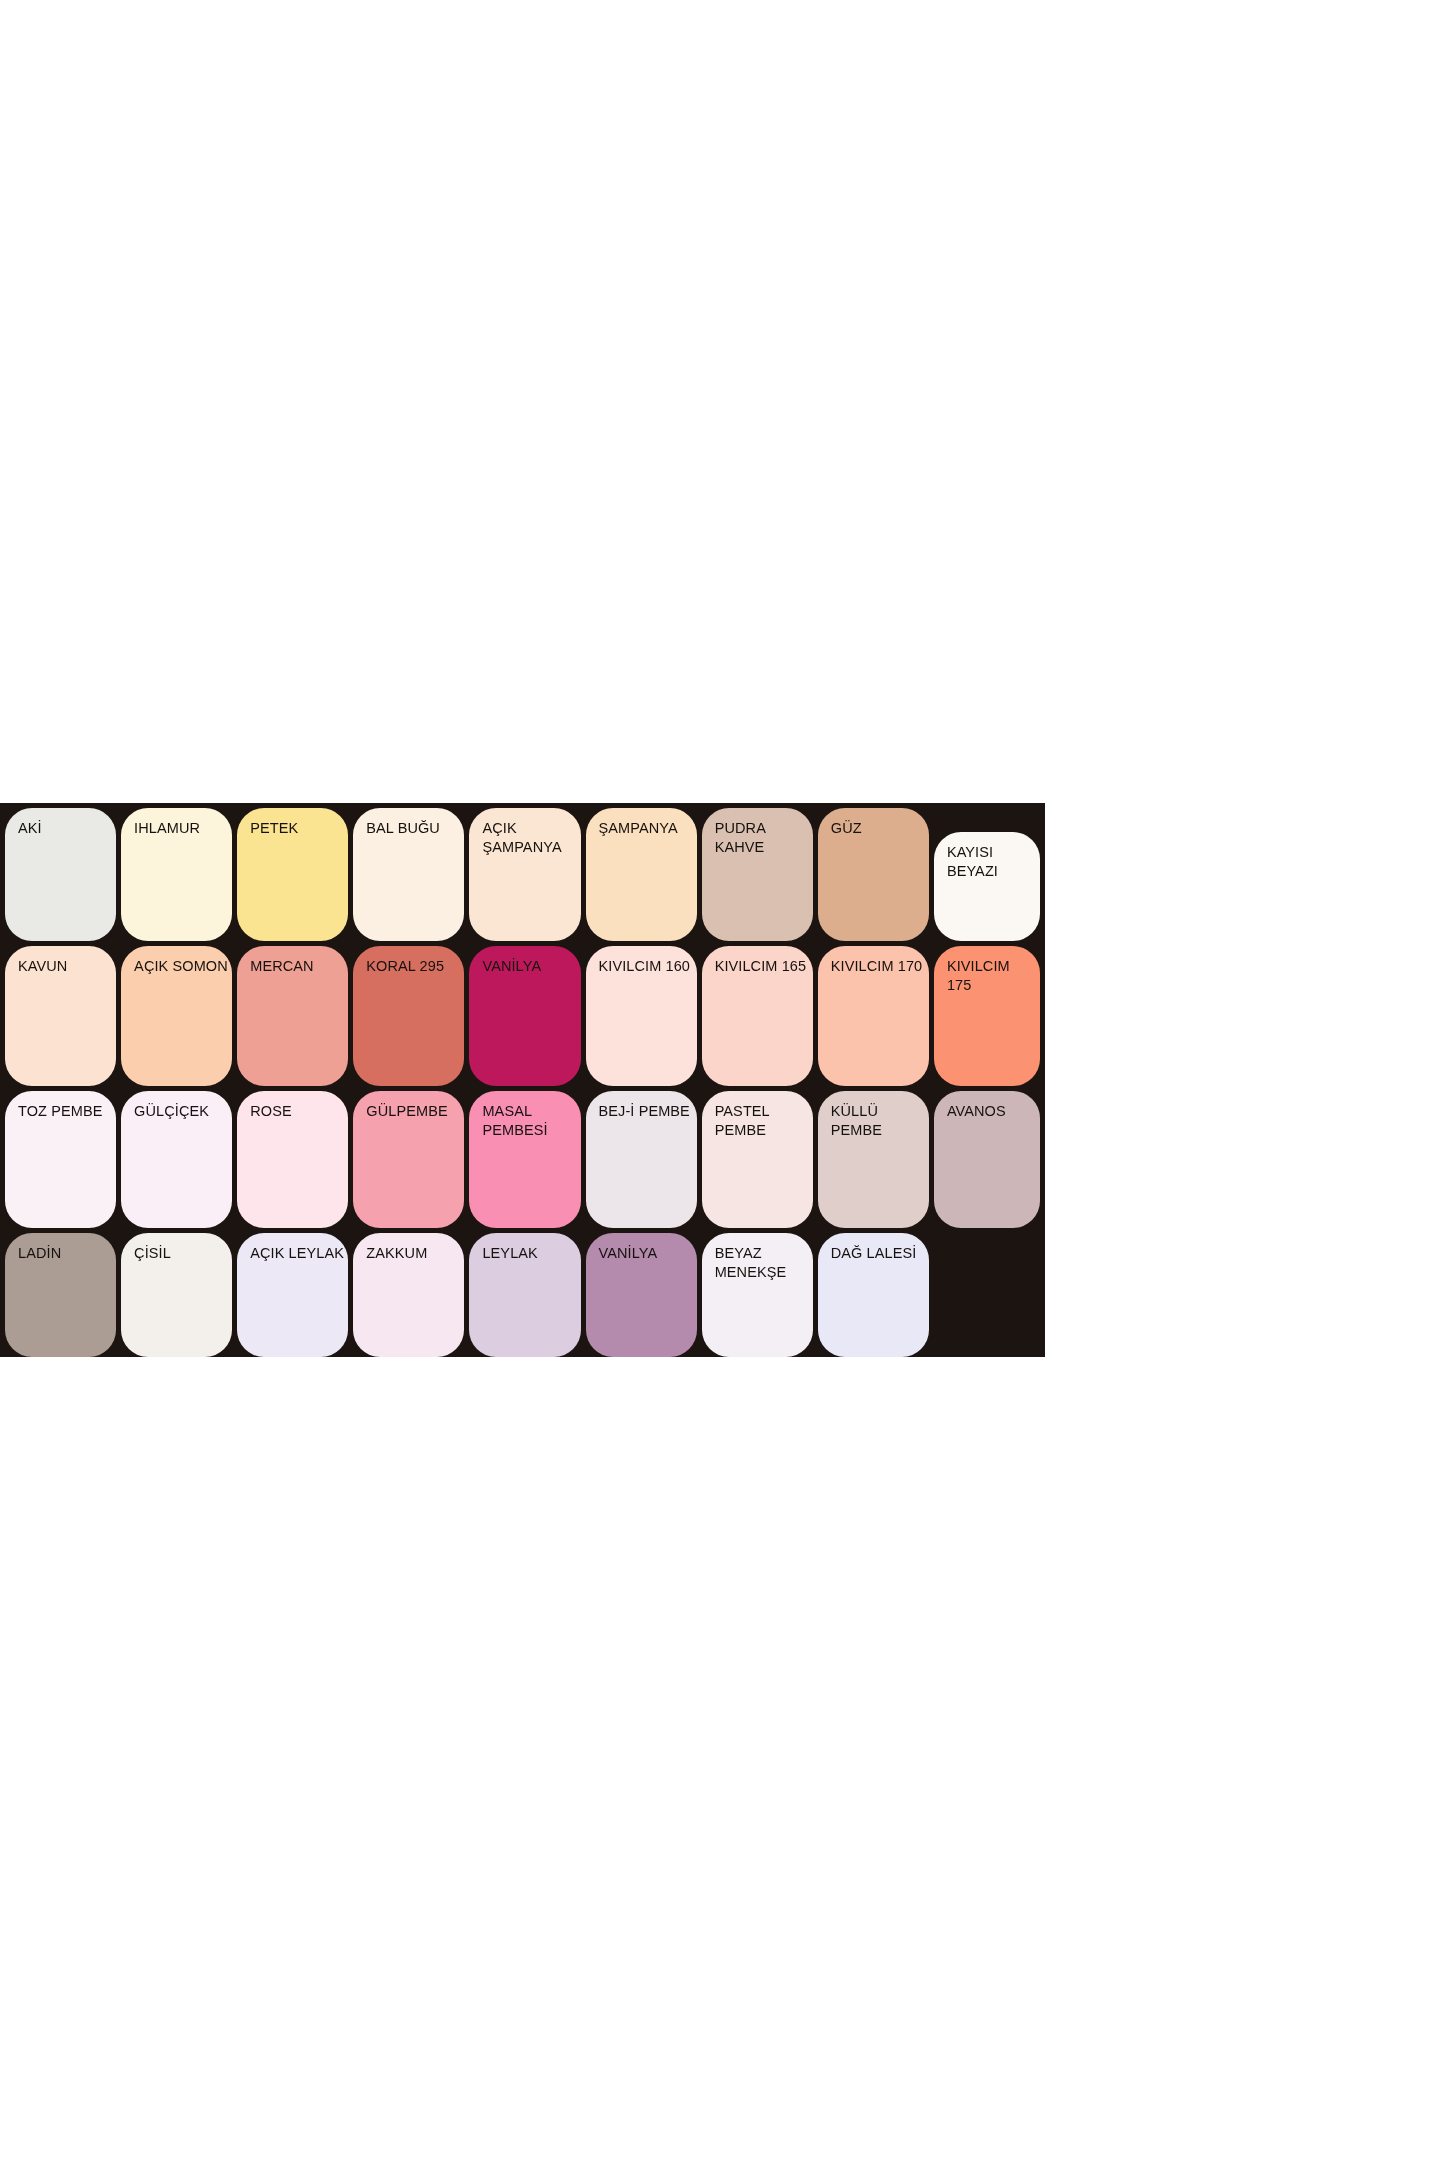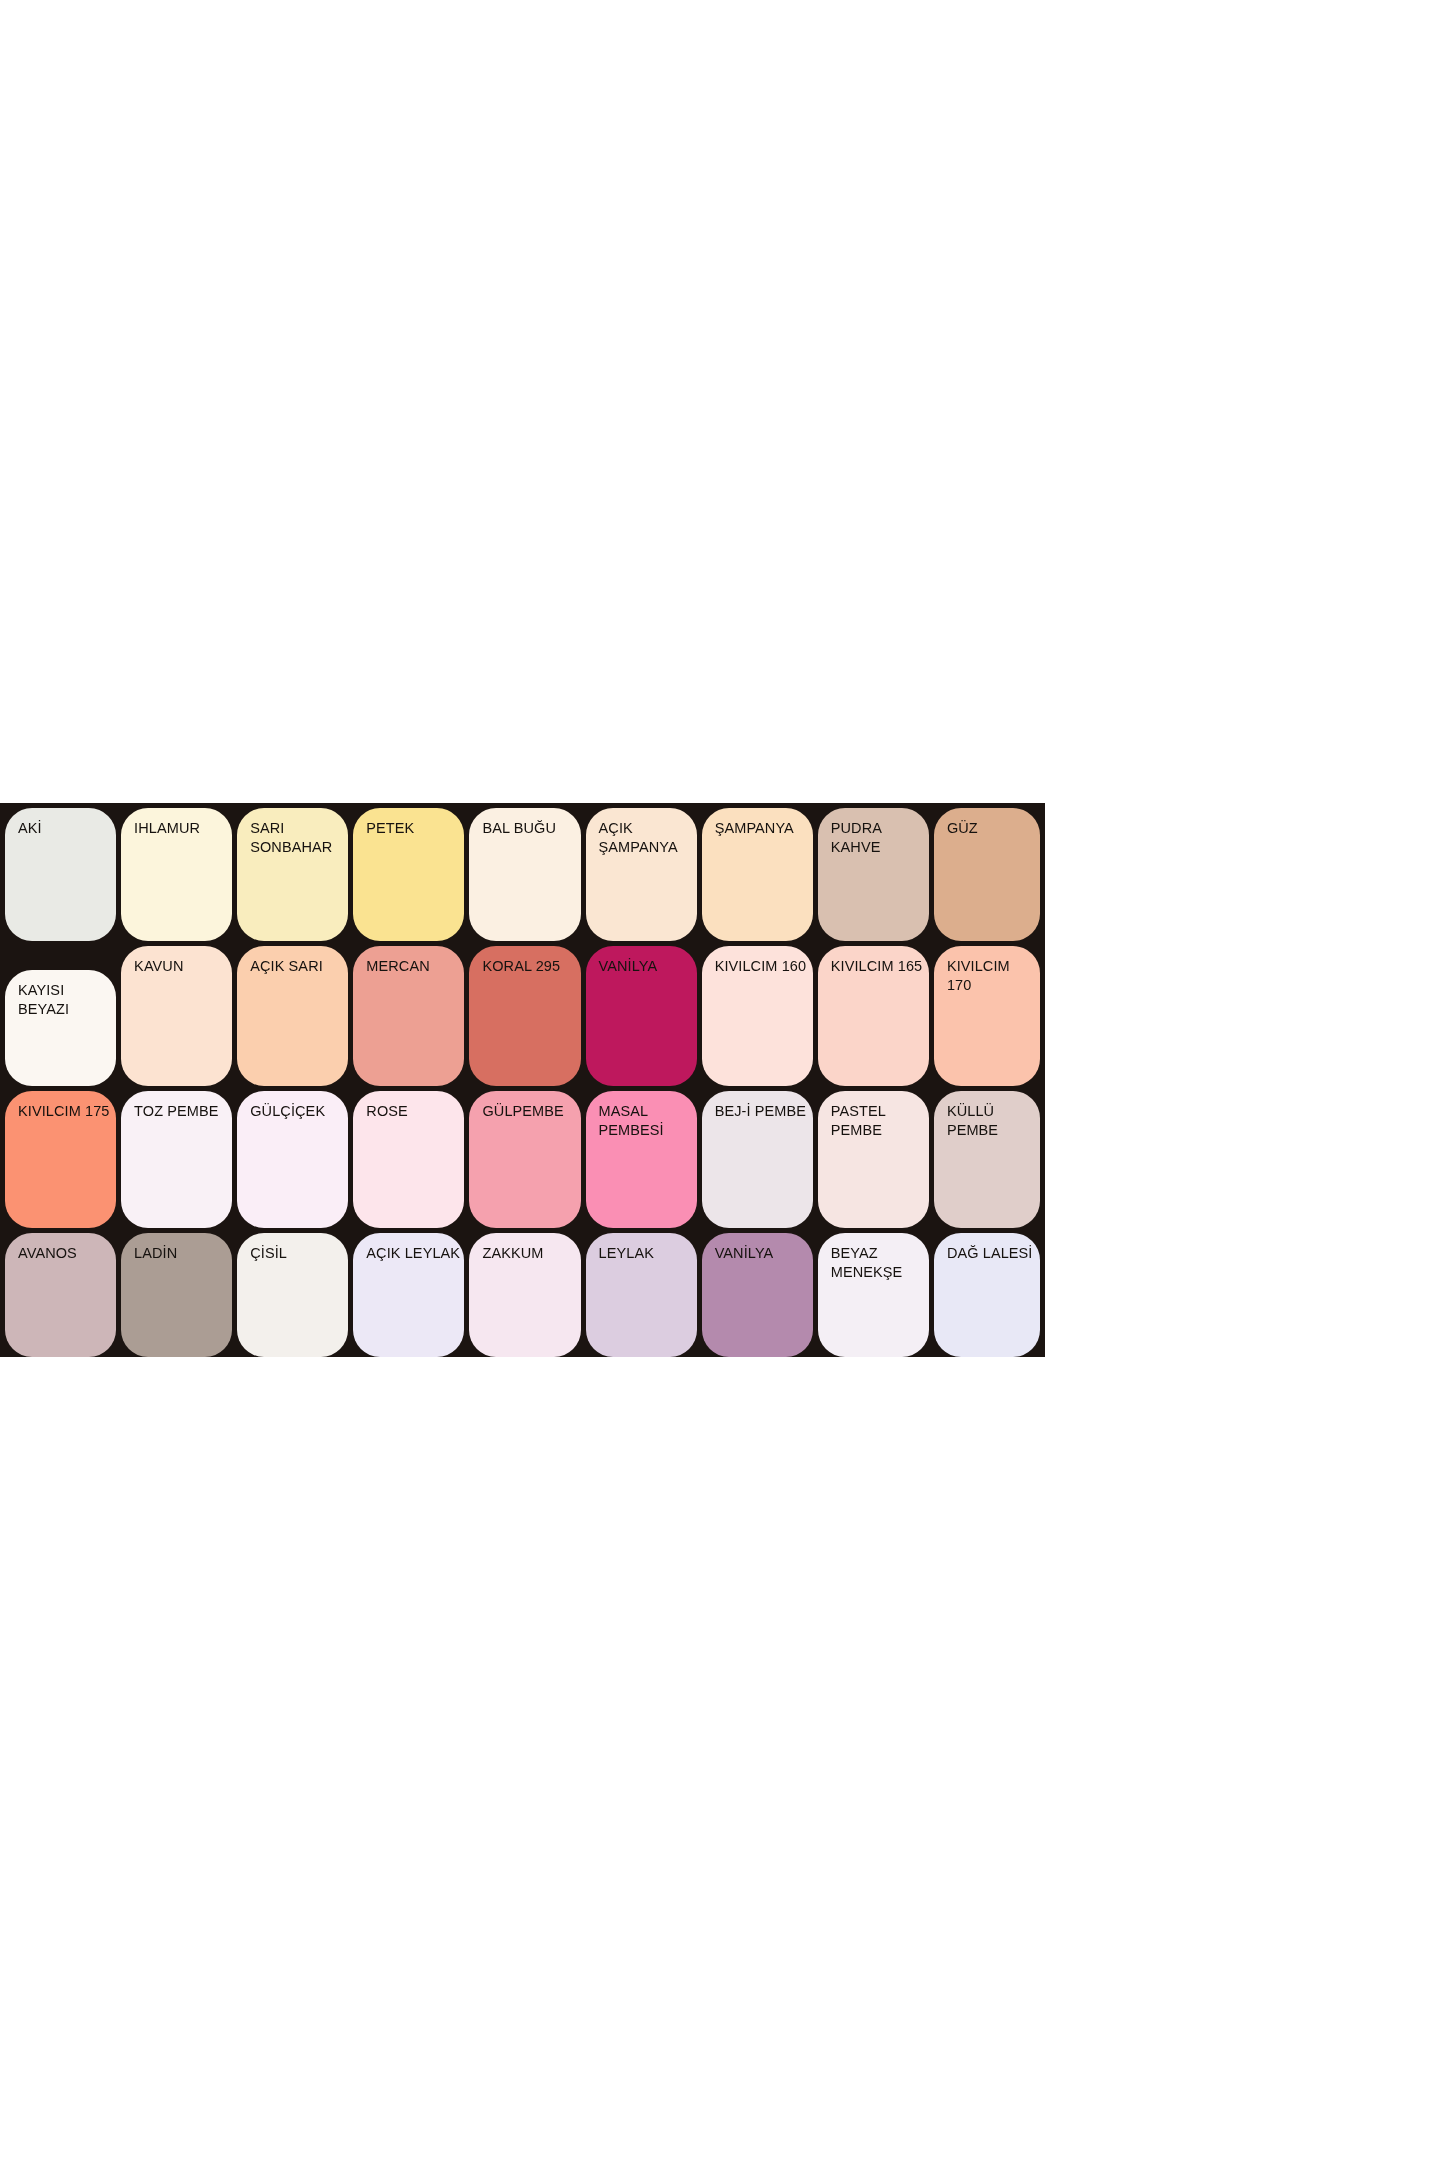--- a/index.html
+++ b/index.html
@@ -75,26 +75,20 @@
       <div class="swatch-inner" style="background: rgb(233, 234, 229);">
         <div class="swatch-label">AKİ</div>
       </div>
     </div>
     <div class="swatch">
       <div class="swatch-inner" style="background: rgb(252, 245, 220);">
         <div class="swatch-label">IHLAMUR</div>
       </div>
     </div>
     <div class="swatch">
-      <div class="swatch-inner" style="background: rgb(249, 237, 190);">
-        <div class="swatch-label">SARI
-SONBAHAR</div>
-      </div>
-    </div>
-    <div class="swatch">
       <div class="swatch-inner" style="background: rgb(250, 227, 145);">
         <div class="swatch-label">PETEK</div>
       </div>
     </div>
     <div class="swatch">
       <div class="swatch-inner" style="background: rgb(251, 240, 226);">
         <div class="swatch-label">BAL BUĞU</div>
       </div>
     </div>
     <div class="swatch">
@@ -122,21 +116,21 @@
         <div class="swatch-label">KAYISI BEYAZI</div>
       </div>
     </div>
     <div class="swatch">
       <div class="swatch-inner" style="background: rgb(252, 227, 209);">
         <div class="swatch-label">KAVUN</div>
       </div>
     </div>
     <div class="swatch">
       <div class="swatch-inner" style="background: rgb(251, 207, 174);">
-        <div class="swatch-label">AÇIK SARI</div>
+        <div class="swatch-label">AÇIK SOMON</div>
       </div>
     </div>
     <div class="swatch">
       <div class="swatch-inner" style="background: rgb(237, 160, 147);">
         <div class="swatch-label">MERCAN</div>
       </div>
     </div>
     <div class="swatch">
       <div class="swatch-inner" style="background: rgb(215, 111, 97);">
         <div class="swatch-label">KORAL 295</div>

